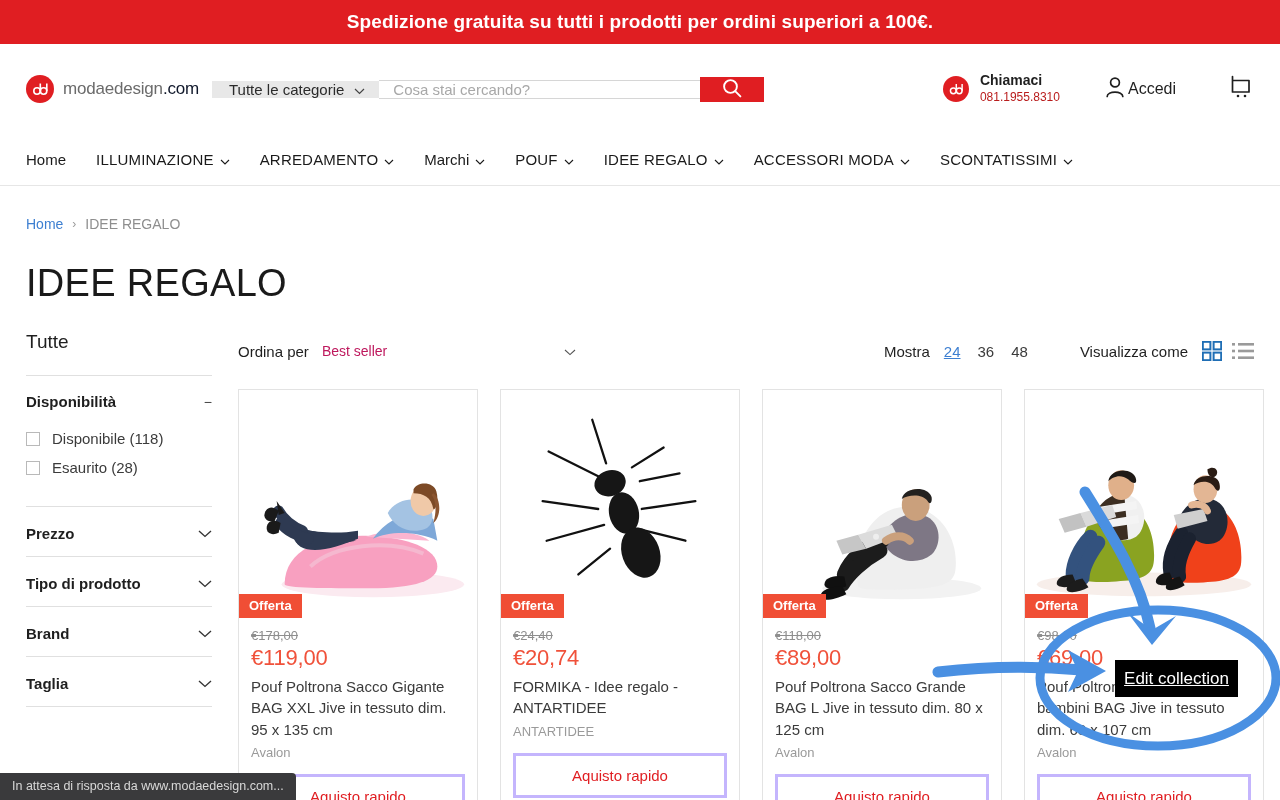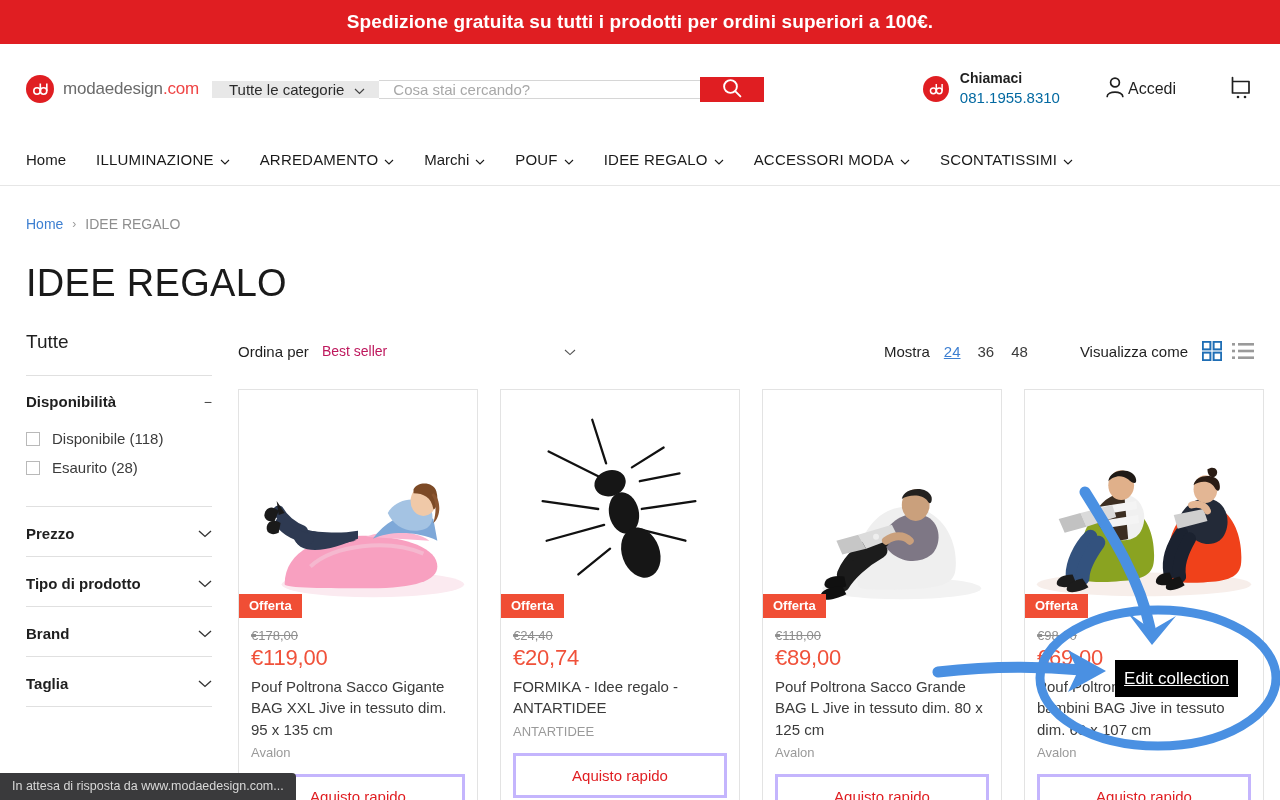--- a/index.html
+++ b/index.html
@@ -34,21 +34,21 @@
   }
   .brand { display: flex; align-items: center; gap: 9px; width: 186px; flex: none; }
   .brand-mark {
     width: 28px; height: 28px; border-radius: 50%;
     background: #e01e22; color: #fff;
     display: flex; align-items: center; justify-content: center;
     font-size: 15px; font-weight: bold; font-style: italic;
     font-family: "Liberation Serif", serif;
   }
   .brand-name { font-size: 17px; color: #6b6b6b; letter-spacing: -.2px; white-space: nowrap; }
-  .brand-name .dot { color: #ef4444; }
+  .brand-name .dot { color: #0f172a; }
 
   .searchwrap { display: flex; height: 45px; width: 552px; flex: none; align-items: center; }
   .cat-select {
     background: #e8e8e8;
     display: flex; align-items: center; gap: 10px;
     padding: 0 14px 0 17px;
     font-size: 15px; color: #2b2b2b;
     cursor: pointer;
     white-space: nowrap;
   }
@@ -66,21 +66,21 @@
   .search-btn {
     width: 64px; background: #e01e22; border: none;
     display: flex; align-items: center; justify-content: center;
     cursor: pointer;
   }
 
   .header-right { display: flex; align-items: center; margin-left: auto; gap: 0; }
   .callus { display: flex; align-items: center; gap: 11px; margin-right: 44px; }
   .callus-text { line-height: 1.28; }
   .callus-title { font-size: 14px; font-weight: bold; color: #1f1f1f; }
-  .callus-phone { font-size: 15px; color: #0369a1; }
+  .callus-phone { font-size: 12px; color: #b91c1c; }
   .account { display: flex; align-items: center; gap: 2px; margin-right: 52px; cursor: pointer; }
   .account-label { font-size: 16px; color: #1f1f1f; }
   .cart { cursor: pointer; }
 
   
   .nav {
     height: 52px;
     display: flex; align-items: center;
     padding: 0 26px;
     gap: 0;

